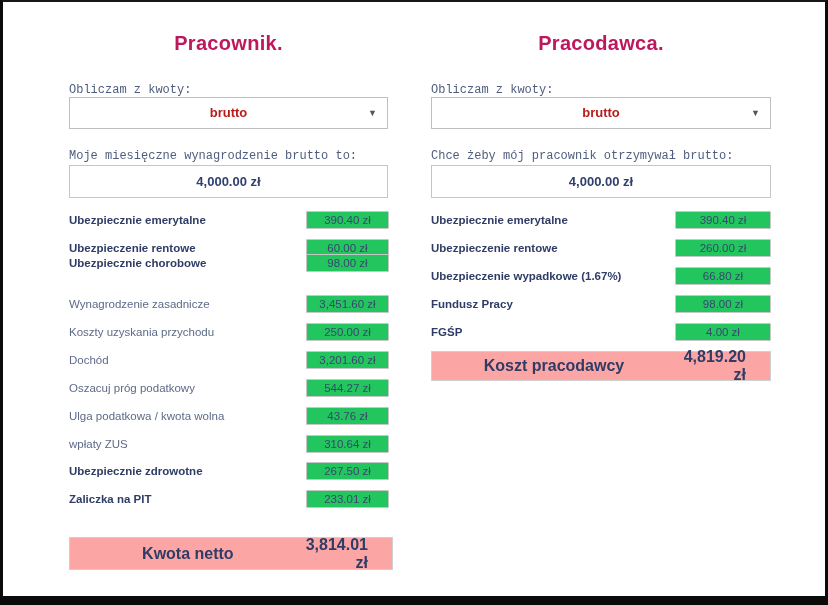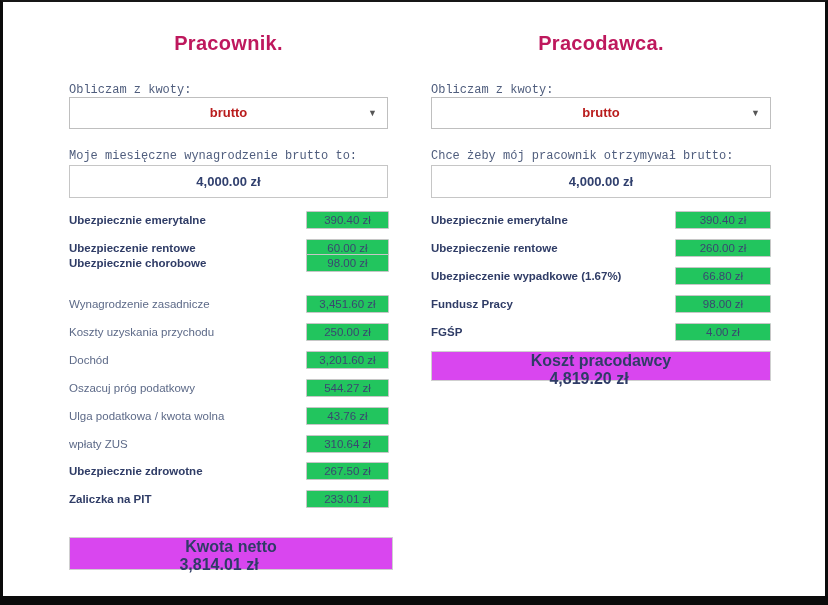--- a/index.html
+++ b/index.html
@@ -99,24 +99,23 @@
     color: #3a4770;
   }
   .col-l .row-label { width: 237px; }
   .col-l .row-value { left: 237px; width: 83px; }
   .col-r .row-label { width: 244px; }
   .col-r .row-value { left: 244px; width: 96px; }
 
   .summary {
     box-sizing: border-box;
     border: 1px solid #cfcfcf;
-    background: #d946ef;
+    background: #fca5a5;
     display: flex;
     align-items: center;
-    flex-direction: column;
   }
   .summary .sum-label {
     font-weight: bold;
     color: #2f3c66;
     text-align: center;
   }
   .summary .sum-value {
     flex: 1;
     text-align: right;
     padding-right: 24px;

